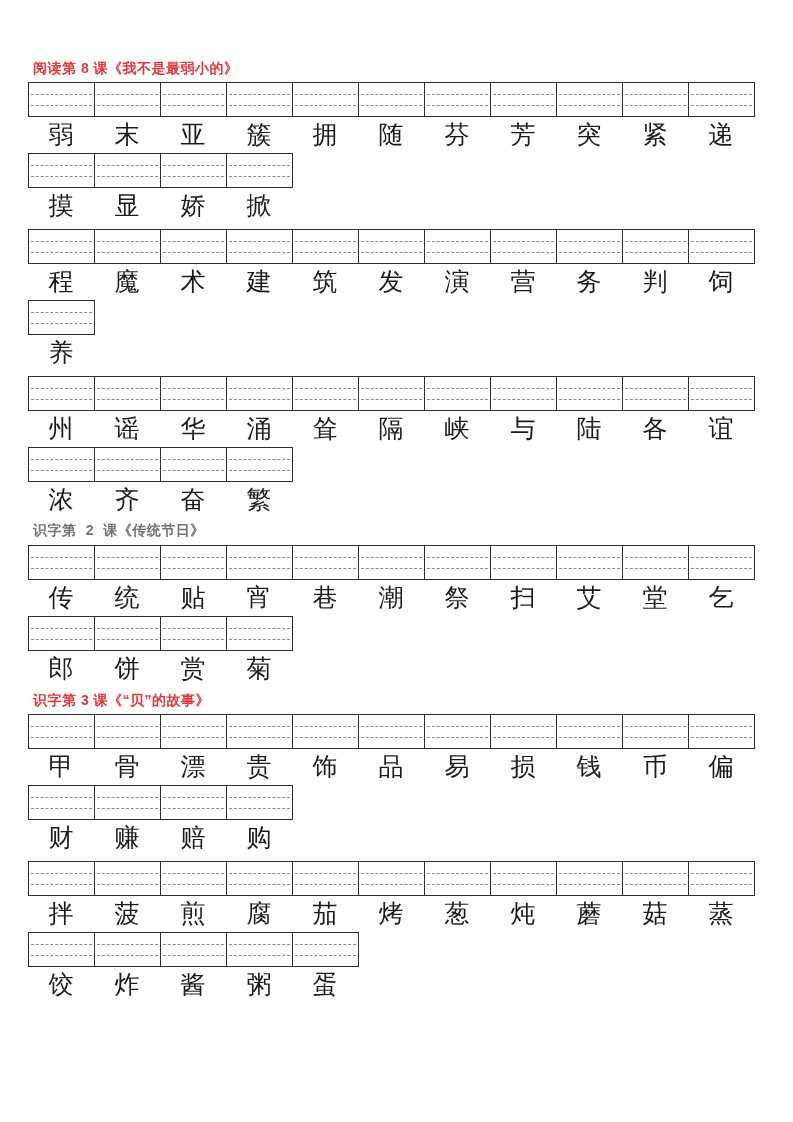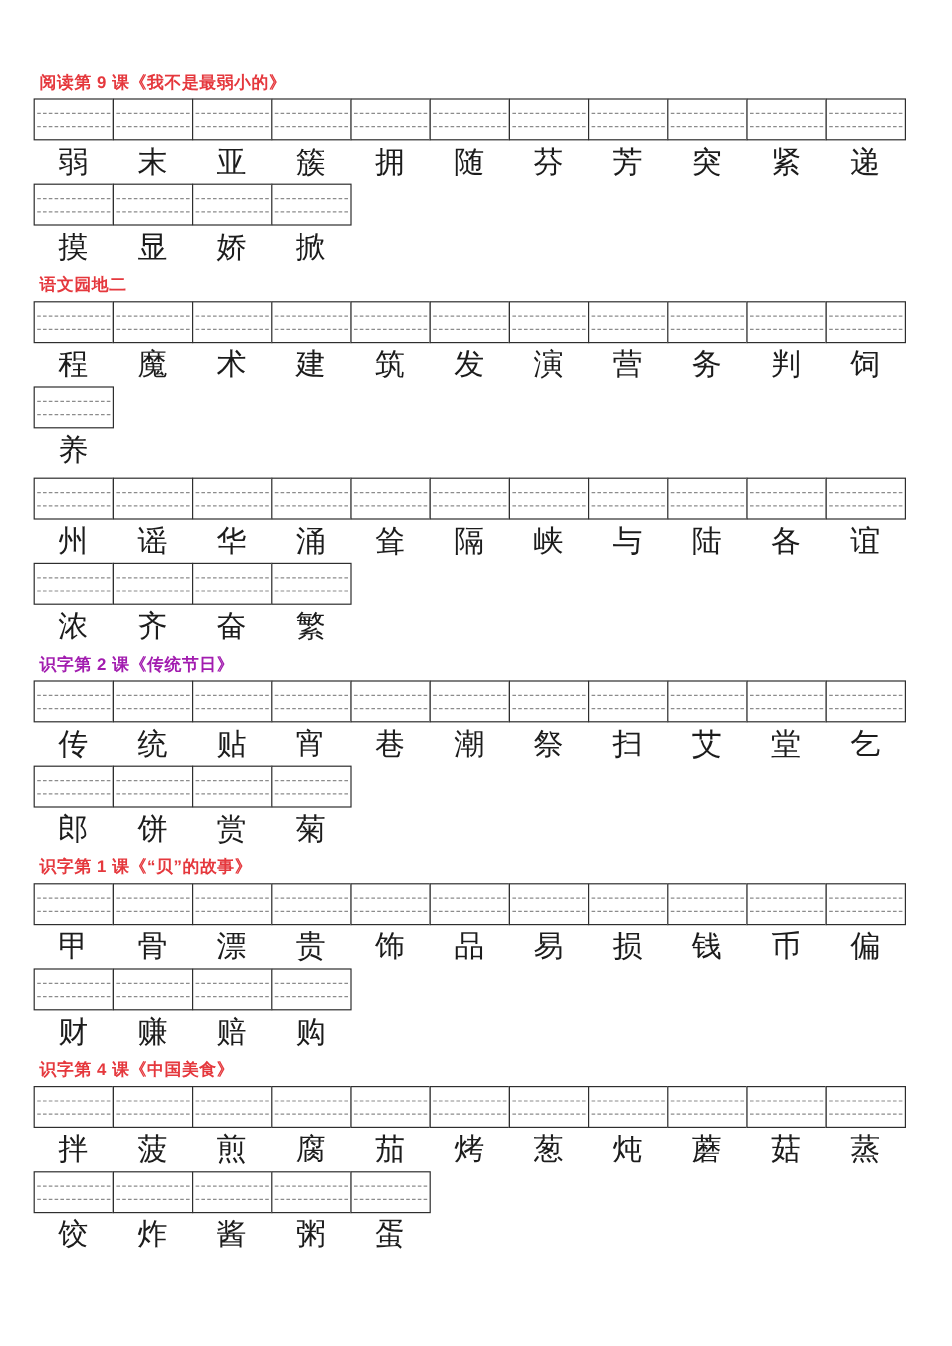--- a/index.html
+++ b/index.html
@@ -74,21 +74,21 @@
     color: #3c3c3c;
     font-family: "Liberation Sans", sans-serif;
   }
 </style>
 </head>
 <body>
 
 <div class="page">
   <div class="content">
       <div class="section">
-        <div class="section-title" style="color: rgb(229, 56, 61);">阅读第 9 课《我不是最弱小的》</div>
+        <div class="section-title" style="color: rgb(229, 56, 61);">阅读第 8 课《我不是最弱小的》</div>
         <div class="grid-row">
           <div class="cell" style="border-color: rgb(46, 46, 46);">
             <div class="dash d1" style="border-top-color: rgb(140, 140, 140);"></div>
             <div class="dash d2" style="border-top-color: rgb(140, 140, 140);"></div>
           </div>
           <div class="cell" style="border-color: rgb(46, 46, 46);">
             <div class="dash d1" style="border-top-color: rgb(140, 140, 140);"></div>
             <div class="dash d2" style="border-top-color: rgb(140, 140, 140);"></div>
           </div>
           <div class="cell" style="border-color: rgb(46, 46, 46);">
@@ -160,21 +160,20 @@
           </div>
         </div>
         <div class="char-row">
           <div class="char" style="color: rgb(28, 28, 28);">摸</div>
           <div class="char" style="color: rgb(28, 28, 28);">显</div>
           <div class="char" style="color: rgb(28, 28, 28);">娇</div>
           <div class="char" style="color: rgb(28, 28, 28);">掀</div>
         </div>
       </div>
       <div class="section">
-        <div class="section-title" style="color: rgb(229, 56, 61);">语文园地二</div>
         <div class="grid-row">
           <div class="cell" style="border-color: rgb(46, 46, 46);">
             <div class="dash d1" style="border-top-color: rgb(140, 140, 140);"></div>
             <div class="dash d2" style="border-top-color: rgb(140, 140, 140);"></div>
           </div>
           <div class="cell" style="border-color: rgb(46, 46, 46);">
             <div class="dash d1" style="border-top-color: rgb(140, 140, 140);"></div>
             <div class="dash d2" style="border-top-color: rgb(140, 140, 140);"></div>
           </div>
           <div class="cell" style="border-color: rgb(46, 46, 46);">
@@ -316,21 +315,21 @@
           </div>
         </div>
         <div class="char-row">
           <div class="char" style="color: rgb(28, 28, 28);">浓</div>
           <div class="char" style="color: rgb(28, 28, 28);">齐</div>
           <div class="char" style="color: rgb(28, 28, 28);">奋</div>
           <div class="char" style="color: rgb(28, 28, 28);">繁</div>
         </div>
       </div>
       <div class="section">
-        <div class="section-title" style="color: #a21caf;">识字第 2 课《传统节日》</div>
+        <div class="section-title" style="color: #737373; font-family: Liberation Mono, monospace;">识字第 2 课《传统节日》</div>
         <div class="grid-row">
           <div class="cell" style="border-color: rgb(46, 46, 46);">
             <div class="dash d1" style="border-top-color: rgb(140, 140, 140);"></div>
             <div class="dash d2" style="border-top-color: rgb(140, 140, 140);"></div>
           </div>
           <div class="cell" style="border-color: rgb(46, 46, 46);">
             <div class="dash d1" style="border-top-color: rgb(140, 140, 140);"></div>
             <div class="dash d2" style="border-top-color: rgb(140, 140, 140);"></div>
           </div>
           <div class="cell" style="border-color: rgb(46, 46, 46);">
@@ -402,21 +401,21 @@
           </div>
         </div>
         <div class="char-row">
           <div class="char" style="color: rgb(28, 28, 28);">郎</div>
           <div class="char" style="color: rgb(28, 28, 28);">饼</div>
           <div class="char" style="color: rgb(28, 28, 28);">赏</div>
           <div class="char" style="color: rgb(28, 28, 28);">菊</div>
         </div>
       </div>
       <div class="section">
-        <div class="section-title" style="color: rgb(229, 56, 61);">识字第 1 课《“贝”的故事》</div>
+        <div class="section-title" style="color: rgb(229, 56, 61);">识字第 3 课《“贝”的故事》</div>
         <div class="grid-row">
           <div class="cell" style="border-color: rgb(46, 46, 46);">
             <div class="dash d1" style="border-top-color: rgb(140, 140, 140);"></div>
             <div class="dash d2" style="border-top-color: rgb(140, 140, 140);"></div>
           </div>
           <div class="cell" style="border-color: rgb(46, 46, 46);">
             <div class="dash d1" style="border-top-color: rgb(140, 140, 140);"></div>
             <div class="dash d2" style="border-top-color: rgb(140, 140, 140);"></div>
           </div>
           <div class="cell" style="border-color: rgb(46, 46, 46);">
@@ -488,21 +487,20 @@
           </div>
         </div>
         <div class="char-row">
           <div class="char" style="color: rgb(28, 28, 28);">财</div>
           <div class="char" style="color: rgb(28, 28, 28);">赚</div>
           <div class="char" style="color: rgb(28, 28, 28);">赔</div>
           <div class="char" style="color: rgb(28, 28, 28);">购</div>
         </div>
       </div>
       <div class="section">
-        <div class="section-title" style="color: rgb(229, 56, 61);">识字第 4 课《中国美食》</div>
         <div class="grid-row">
           <div class="cell" style="border-color: rgb(46, 46, 46);">
             <div class="dash d1" style="border-top-color: rgb(140, 140, 140);"></div>
             <div class="dash d2" style="border-top-color: rgb(140, 140, 140);"></div>
           </div>
           <div class="cell" style="border-color: rgb(46, 46, 46);">
             <div class="dash d1" style="border-top-color: rgb(140, 140, 140);"></div>
             <div class="dash d2" style="border-top-color: rgb(140, 140, 140);"></div>
           </div>
           <div class="cell" style="border-color: rgb(46, 46, 46);">

